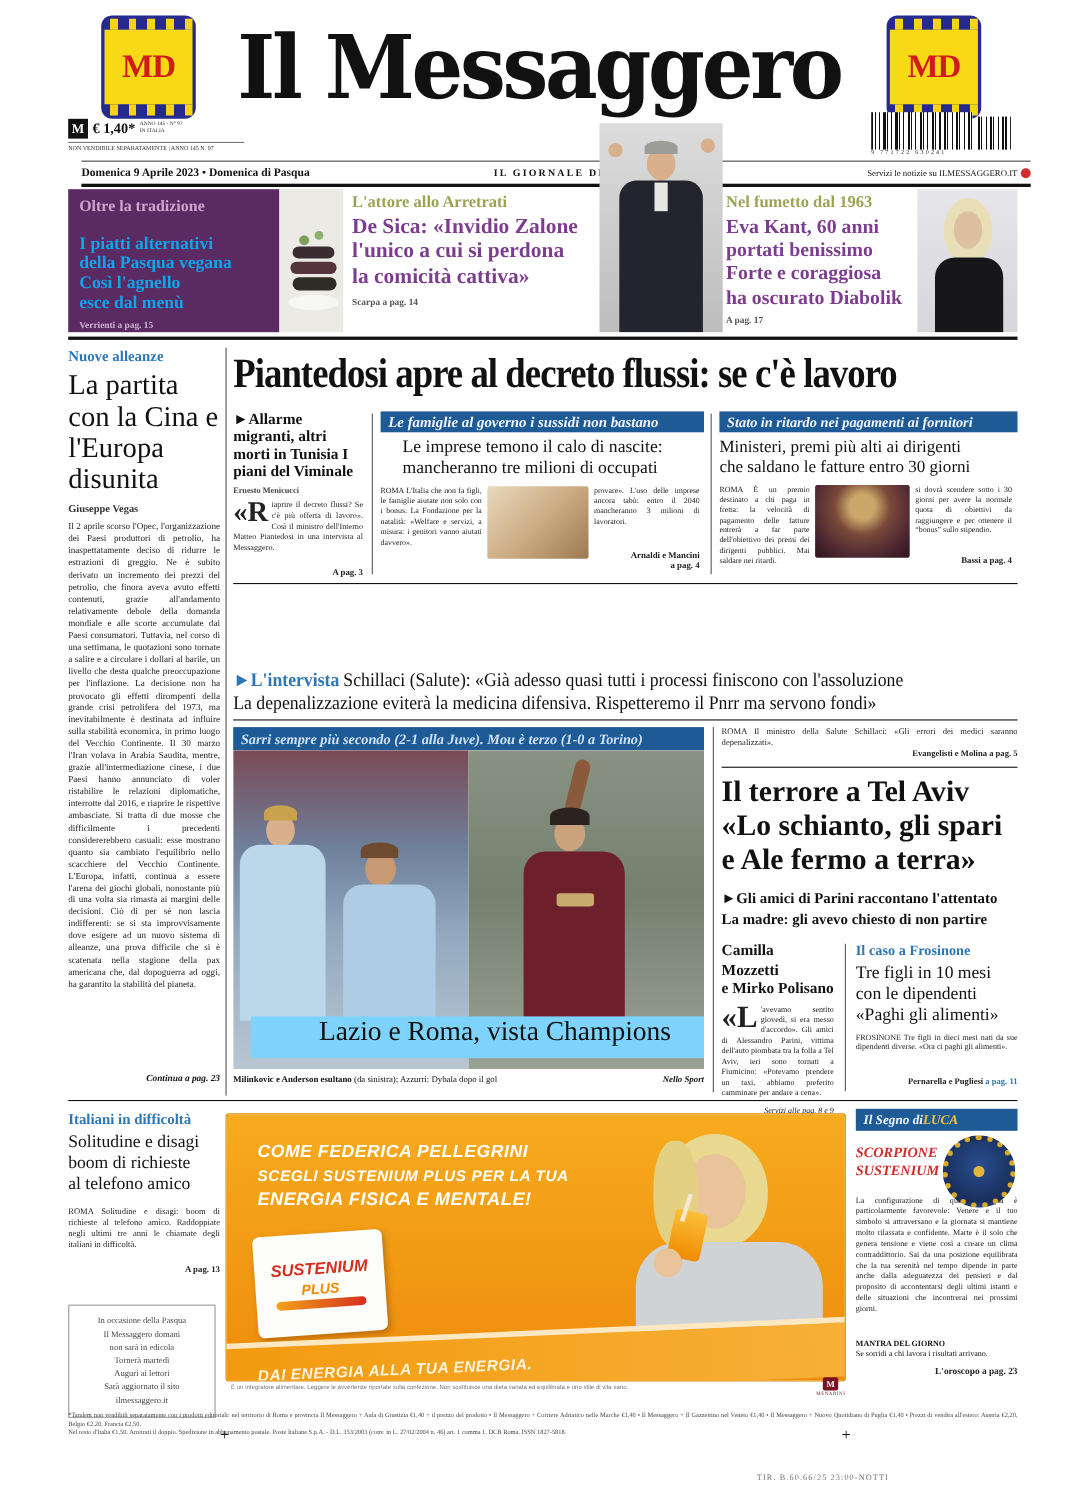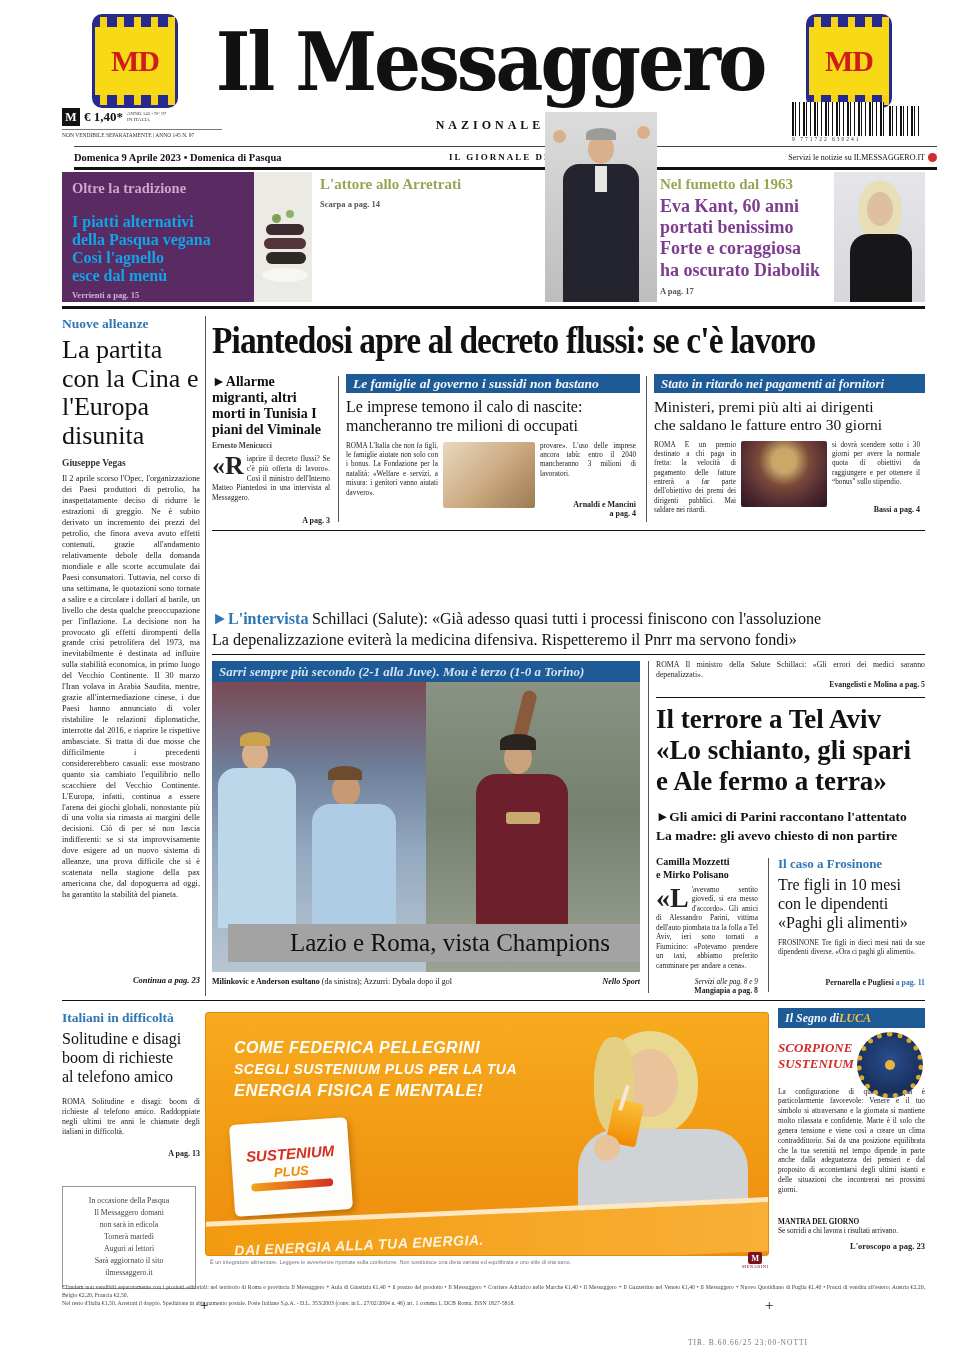--- a/index.html
+++ b/index.html
@@ -36,21 +36,20 @@
   <div class="abs mdlogo" style="left:806px;top:14px;width:86px;height:94px;">
     <div class="mdfilm"></div>
     <div class="mdcore">MD</div>
     <div class="mdfilm"></div>
   </div>
 
   <div class="abs" style="left:200px;top:14px;width:580px;height:96px;display:flex;justify-content:center;align-items:center;">
     <span style="font-family:'DejaVu Serif',serif;font-weight:900;font-size:74px;letter-spacing:-3px;
                  transform:scaleY(1.08);white-space:nowrap;">Il Messaggero</span>
   </div>
-  <div class="abs" style="left:0;top:118px;width:980px;text-align:center;font-weight:bold;font-size:12px;letter-spacing:4px;">NAZIONALE</div>
 
   <div class="abs" style="left:62px;top:108px;width:160px;">
     <div style="display:flex;align-items:center;gap:4px;">
       <div style="width:18px;height:18px;background:#111;color:#fff;font-weight:900;font-size:12px;display:flex;align-items:center;justify-content:center;">M</div>
       <span style="font-weight:900;font-size:13px;">€ 1,40*</span>
       <span style="font-size:5px;color:#333;line-height:1.2;">
         <span>ANNO 145 - N° 97</span><br><span>IN ITALIA</span>
       </span>
     </div>
     <div style="font-size:5.5px;color:#333;margin-top:3px;border-top:1px solid #777;padding-top:2px;">NON VENDIBILE SEPARATAMENTE | ANNO 145 N. 97</div>
@@ -95,20 +94,23 @@
     <div class="abs" style="left:8px;top:96px;width:46px;height:14px;border-radius:50%;background:#f6f6f2;"></div>
     <div class="abs" style="left:12px;top:52px;width:38px;height:11px;border-radius:6px;background:#3a2c30;"></div>
     <div class="abs" style="left:10px;top:66px;width:42px;height:11px;border-radius:6px;background:#55343c;"></div>
     <div class="abs" style="left:12px;top:80px;width:40px;height:12px;border-radius:6px;background:#2e2a24;"></div>
     <div class="abs" style="left:18px;top:42px;width:9px;height:9px;border-radius:50%;background:#7da05a;"></div>
     <div class="abs" style="left:32px;top:38px;width:8px;height:8px;border-radius:50%;background:#8fb06a;"></div>
   </div>
 
   <div class="abs" style="left:320px;top:176px;width:235px;">
     <div style="color:#9ba455;font-weight:bold;font-size:15px;">L'attore allo Arretrati</div>
+    <div class="pre" style="color:#7d3d8f;font-weight:bold;font-size:19.5px;line-height:1.15;margin-top:3px;">De Sica: «Invidio Zalone
+l'unico a cui si perdona
+la comicità cattiva»</div>
     <div style="color:#555;font-weight:bold;font-size:8.5px;margin-top:6px;">Scarpa a pag. 14</div>
   </div>
 
   <div class="abs" style="left:660px;top:176px;width:172px;">
     <div style="color:#9ba455;font-weight:bold;font-size:15px;">Nel fumetto dal 1963</div>
     <div class="pre" style="color:#7d3d8f;font-weight:bold;font-size:18px;line-height:1.18;margin-top:3px;">Eva Kant, 60 anni
 portati benissimo
 Forte e coraggiosa
 ha oscurato Diabolik</div>
     <div style="color:#555;font-weight:bold;font-size:8.5px;margin-top:5px;">A pag. 17</div>
@@ -138,21 +140,21 @@
     <div style="font-weight:bold;font-size:7.5px;color:#444;margin-top:3px;">Ernesto Menicucci</div>
     <div class="jtxt" style="font-size:7.4px;line-height:1.3;margin-top:4px;height:62px;">
       <span class="dropcap" style="font-size:26px;">«R</span><span>iaprire il decreto flussi? Se c'è più offerta di lavoro». Così il ministro dell'Interno Matteo Piantedosi in una intervista al Messaggero.</span>
     </div>
     <div class="pageref">A pag. 3</div>
   </div>
   <div class="abs thinrule" style="left:338px;top:376px;width:1px;height:146px;"></div>
 
   <div class="abs" style="left:346px;top:374px;width:294px;">
     <div class="navybar" style="height:19px;font-size:13.5px;">Le famiglie al governo i sussidi non bastano</div>
-    <div class="pre" style="font-size:16px;line-height:1.18;margin-top:5px;">Le imprese temono il calo di nascite:
+    <div class="pre" style="font-size:16px;line-height:1.18;margin-top:5px;margin-left:20px;">Le imprese temono il calo di nascite:
 mancheranno tre milioni di occupati</div>
     <div style="display:flex;gap:5px;margin-top:6px;">
       <div class="jtxt" style="font-size:7.2px;line-height:1.3;width:92px;height:78px;">ROMA L'Italia che non fa figli, le famiglie aiutate non solo con i bonus. La Fondazione per la natalità: «Welfare e servizi, a misura: i genitori vanno aiutati davvero».</div>
       <div class="photo" style="width:92px;height:66px;background:linear-gradient(135deg,#e8d9bf,#caa87e 55%,#9c7a52);border-radius:2px;"></div>
       <div style="width:96px;">
         <div class="jtxt" style="font-size:7.2px;line-height:1.3;height:58px;">provare». L'uso delle imprese ancora tabù: entro il 2040 mancheranno 3 milioni di lavoratori.</div>
         <div class="pageref pre">Arnaldi e Mancini
 a pag. 4</div>
       </div>
     </div>
@@ -192,21 +194,21 @@
       <div class="abs" style="left:116px;top:84px;width:34px;height:14px;border-radius:50% 50% 0 0;background:#6e4a2e;"></div>
       <div class="abs" style="left:100px;top:122px;width:84px;height:150px;border-radius:18px 18px 0 0;background:#aecde4;"></div>
     </div>
     <div class="abs" style="left:214px;top:0;width:214px;height:290px;background:linear-gradient(180deg,#8a9383 0%,#75806f 45%,#9aa294 100%);">
       <div class="abs" style="left:92px;top:8px;width:14px;height:52px;background:#8a5a3c;border-radius:7px;transform:rotate(14deg);"></div>
       <div class="abs" style="left:78px;top:60px;width:28px;height:32px;border-radius:50%;background:#caa27c;"></div>
       <div class="abs" style="left:74px;top:52px;width:36px;height:16px;border-radius:50% 50% 0 0;background:#2a2320;"></div>
       <div class="abs" style="left:50px;top:92px;width:92px;height:180px;border-radius:20px 20px 0 0;background:#6d1f2c;"></div>
       <div class="abs" style="left:80px;top:130px;width:34px;height:12px;background:#d8c27a;border-radius:3px;opacity:.85;"></div>
     </div>
-    <div class="abs" style="left:16px;top:242px;width:444px;height:38px;background:#a3a3a3;display:flex;align-items:center;justify-content:center;">
+    <div class="abs" style="left:16px;top:242px;width:444px;height:38px;background:#7dd3fc;display:flex;justify-content:center;">
       <span style="font-size:25px;color:#111;">Lazio e Roma, vista Champions</span>
     </div>
   </div>
   <div class="abs" style="left:212px;top:977px;width:428px;display:flex;justify-content:space-between;font-size:8px;">
     <span><b>Milinkovic e Anderson esultano</b><span> (da sinistra); Azzurri: Dybala dopo il gol</span></span>
     <span style="font-weight:bold;font-style:italic;">Nello Sport</span>
   </div>
 
   <div class="abs thinrule" style="left:648px;top:661px;width:1px;height:332px;"></div>
   <div class="abs" style="left:656px;top:660px;width:269px;">
@@ -219,21 +221,21 @@
     <div class="pre" style="font-size:27px;line-height:1.14;font-weight:600;">Il terrore a Tel Aviv
 «Lo schianto, gli spari
 e Ale fermo a terra»</div>
     <div style="font-weight:bold;font-size:13.5px;margin-top:12px;line-height:1.35;">
       <div>►Gli amici di Parini raccontano l'attentato</div>
       <div>La madre: gli avevo chiesto di non partire</div>
     </div>
   </div>
 
   <div class="abs" style="left:656px;top:856px;width:102px;">
-    <div class="pre" style="font-weight:bold;font-size:10px;line-height:1.25;">Camilla Mozzetti
+    <div class="pre" style="font-weight:bold;font-size:14px;line-height:1.25;">Camilla Mozzetti
 e Mirko Polisano</div>
     <div class="jtxt" style="font-size:7.3px;line-height:1.3;margin-top:4px;height:92px;">
       <span class="dropcap" style="font-size:28px;">«L</span><span>'avevamo sentito giovedì, si era messo d'accordo». Gli amici di Alessandro Parini, vittima dell'auto piombata tra la folla a Tel Aviv, ieri sono tornati a Fiumicino: «Potevamo prendere un taxi, abbiamo preferito camminare per andare a cena».</span>
     </div>
     <div style="text-align:right;font-style:italic;font-size:7.3px;">Servizi alle pag. 8 e 9</div>
     <div class="pageref" style="font-size:7.8px;">Mangiapia a pag. 8</div>
   </div>
   <div class="abs thinrule" style="left:768px;top:858px;width:1px;height:134px;"></div>
 
   <div class="abs" style="left:778px;top:856px;width:147px;">

